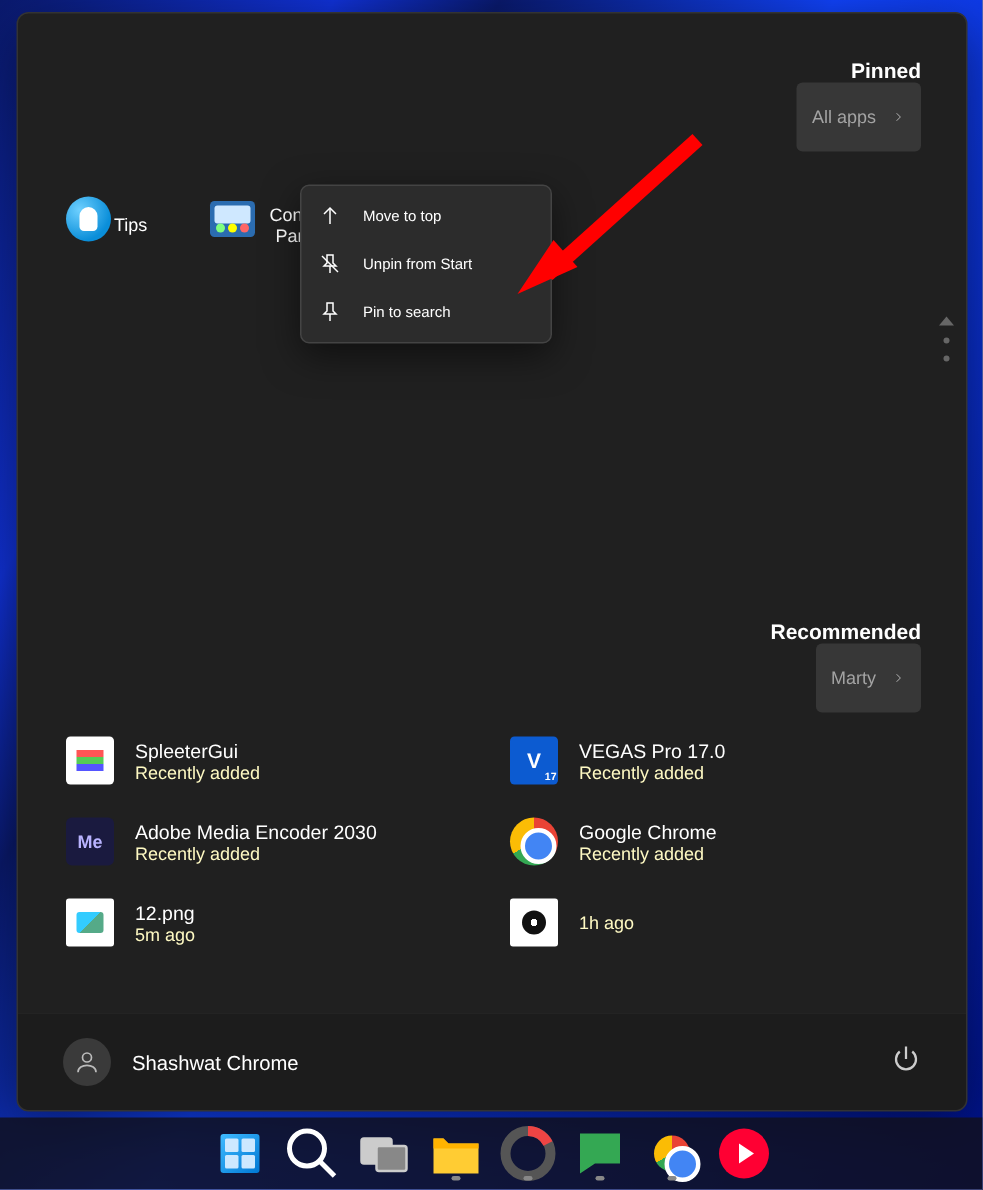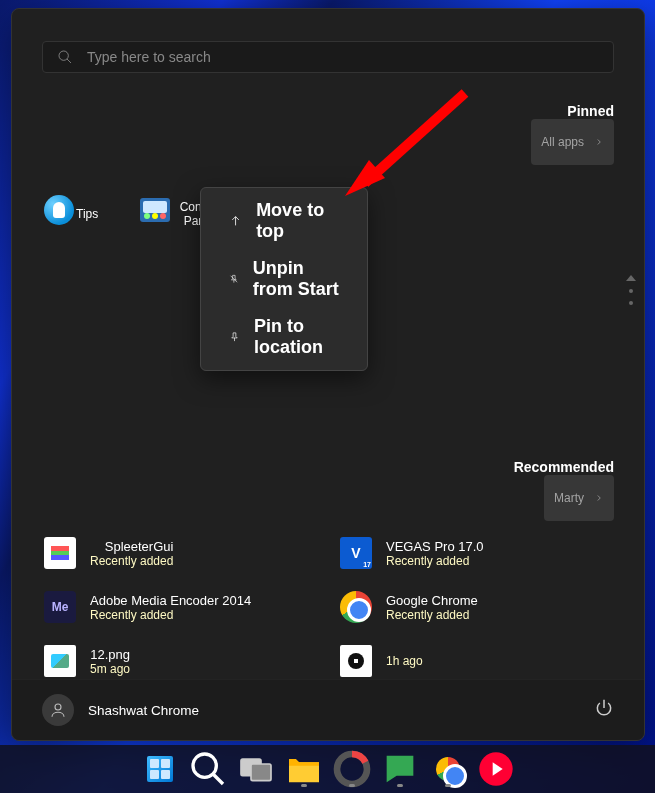--- a/index.html
+++ b/index.html
@@ -52,32 +52,32 @@
     width:30px; height:24px; background:#2b6cb0; border-radius:3px; position:relative; overflow:hidden;
   }
   .cp-icon::before{content:"";position:absolute;top:3px;left:3px;width:24px;height:12px;background:#cfe8ff;border-radius:2px;}
   .cp-icon::after{content:"";position:absolute;bottom:3px;left:4px;width:6px;height:6px;background:#7fff7f;border-radius:50%;box-shadow:8px 0 0 #ff0,16px 0 0 #f66;}
   .context-menu {
     position:absolute; left:158px; top:0px; width:168px;
     background:#2c2c2c; border-radius:6px; border:1px solid #444;
     box-shadow:0 8px 24px rgba(0,0,0,0.5); padding:4px 0;
   }
   .ctx-item {
-    display:flex; align-items:center; padding:8px 28px; font-size:18px; color:#fff; cursor:pointer;font-weight:bold;
+    display:flex; align-items:center; padding:8px 11px; font-size:10px; color:#fff; cursor:pointer;
   }
   .ctx-item svg { width:16px; height:16px; stroke:#fff; fill:none; margin-right:14px; stroke-width:1.5; }
   .pager-dots { position:absolute; right:-22px; top:88px; display:flex; flex-direction:column; align-items:center; gap:8px;}
   .pager-dots .tri{width:0;height:0;border-left:5px solid transparent;border-right:5px solid transparent;border-bottom:6px solid #666;}
   .pager-dots .dot{width:4px;height:4px;background:#666;border-radius:50%;}
   .recommended-grid {
     margin: 14px 30px 0 30px; display:grid; grid-template-columns: 1fr 1fr; column-gap:20px; row-gap:18px;
   }
   .rec-item { display:flex; align-items:center; cursor:pointer; border-radius:4px; padding:2px; }
   .rec-item .ricon { width:32px; height:32px; margin-right:14px; display:flex; align-items:center; justify-content:center; }
-  .rec-item .rtext .name { font-size:13px; color:#fff;text-align:right; }
+  .rec-item .rtext .name { font-size:13px; color:#fff; }
   .rec-item .rtext .sub { font-size:12px; color:#fef9c3; }
   .ricon.spleeter{background:#fff;border-radius:3px;}
   .ricon.spleeter::after{content:"";display:block;width:18px;height:14px;background:
     linear-gradient(#f55 0 33%, transparent 33% 34%, #5c5 34% 66%, transparent 66% 67%, #55f 67% 100%);}
   .ricon.me{background:#1a1a3f;border-radius:4px;color:#b9b3ff;font-weight:700;font-size:12px;}
   .ricon.img{background:#fff;border-radius:2px;}
   .ricon.img::after{content:"";display:block;width:18px;height:14px;background:linear-gradient(135deg,#3cf 50%,#5a8 50%);border-radius:2px;}
   .ricon.vegas{background:#0c5bd1;border-radius:3px;color:#fff;font-weight:700;font-size:14px;position:relative;}
   .ricon.vegas::after{content:"17";position:absolute;right:1px;bottom:1px;font-size:7px;background:#0c5bd1;}
   .ricon.chrome{border-radius:50%;background:
@@ -103,27 +103,20 @@
   .tb-item.active::after{content:"";position:absolute;bottom:2px;left:17px;width:6px;height:3px;background:#888;border-radius:2px;}
   .tb-start{background:linear-gradient(135deg,#3fbaff,#0078d4);width:26px;height:26px;border-radius:2px;
     display:grid;grid-template-columns:1fr 1fr;grid-template-rows:1fr 1fr;gap:2px;padding:3px;}
   .tb-start div{background:#cde8ff;border-radius:1px;}
 </style>
 </head>
 <body>
 
 <div class="start-menu">
 
-  <div class="search-bar">
-    <svg viewBox="0 0 24 24">
-        <circle cx="10" cy="10" r="7"></circle>
-        <line x1="21" y1="21" x2="15" y2="15"></line>
-      </svg>
-    <span class="placeholder">Type here to search</span>
-  </div>
 
   <div class="section-header">
     <span class="title">Pinned</span>
     <div class="chip">
       <span>All apps</span>
       <svg viewBox="0 0 24 24">
           <polyline points="9 6 15 12 9 18"></polyline>
         </svg>
     </div>
   </div>
@@ -158,21 +151,21 @@
             <line x1="12" y1="14" x2="12" y2="21"></line>
             <line x1="4" y1="4" x2="20" y2="20"></line>
           </svg>
         <span>Unpin from Start</span>
       </div>
       <div class="ctx-item">
         <svg viewBox="0 0 24 24">
             <path d="M9 3l6 0 0 8 3 3-12 0 3-3z"></path>
             <line x1="12" y1="14" x2="12" y2="21"></line>
           </svg>
-        <span>Pin to location</span>
+        <span>Pin to search</span>
       </div>
     </div>
 
     <div class="pager-dots">
       <div class="tri"></div>
       <div class="dot"></div>
       <div class="dot"></div>
     </div>
   </div>
 
@@ -197,21 +190,21 @@
     <div class="rec-item">
       <div class="ricon vegas">V</div>
       <div class="rtext">
         <div class="name">VEGAS Pro 17.0</div>
         <div class="sub">Recently added</div>
       </div>
     </div>
     <div class="rec-item">
       <div class="ricon me">Me</div>
       <div class="rtext">
-        <div class="name">Adobe Media Encoder 2014</div>
+        <div class="name">Adobe Media Encoder 2030</div>
         <div class="sub">Recently added</div>
       </div>
     </div>
     <div class="rec-item">
       <div class="ricon chrome"></div>
       <div class="rtext">
         <div class="name">Google Chrome</div>
         <div class="sub">Recently added</div>
       </div>
     </div>

